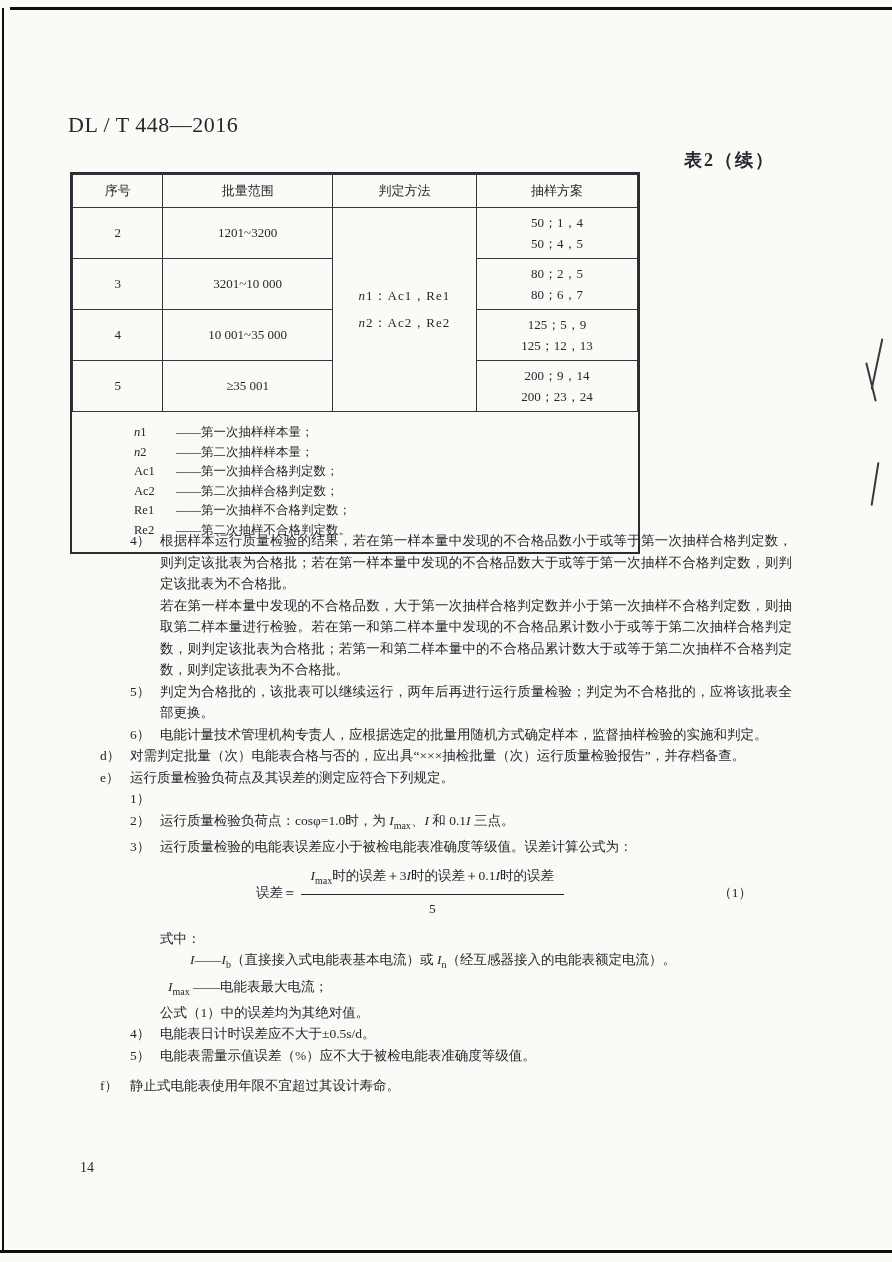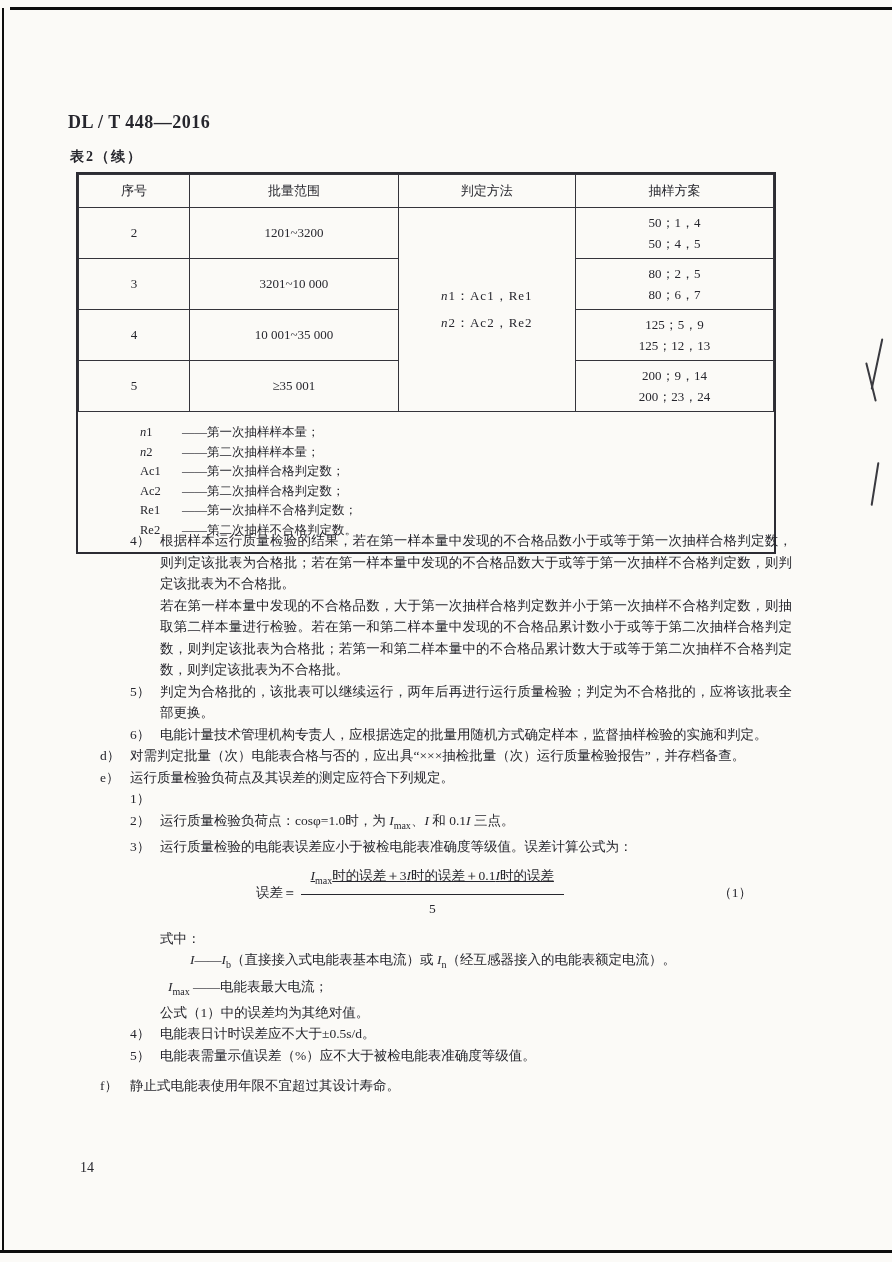--- a/index.html
+++ b/index.html
@@ -13,28 +13,28 @@
   .edge.top{top:7px;left:10px;right:0;height:3px;}
   .edge.bottom{bottom:9px;left:0;right:0;height:3px;}
   .edge.left{left:2px;top:8px;bottom:10px;width:2px;}
   .mark{position:absolute;background:#3a3a40;border-radius:2px;}
   .mark.m1{right:14px;top:338px;width:2px;height:52px;transform:rotate(12deg);}
   .mark.m2{right:20px;top:362px;width:2px;height:40px;transform:rotate(-14deg);}
   .mark.m3{right:16px;top:462px;width:2px;height:44px;transform:rotate(9deg);}
 
   .doc-number{
     position:absolute;top:112px;left:68px;
-    font-size:18px;font-weight:bold;letter-spacing:.5px;
+    font-size:22px;font-weight:normal;letter-spacing:.5px;
   }
   .table-title{
     position:absolute;top:148px;left:70px;width:705px;
-    text-align:left;font-size:14px;font-weight:bold;letter-spacing:2px;
+    text-align:right;font-size:18px;font-weight:bold;letter-spacing:2px;
   }
   .tablebox{
-    position:absolute;top:172px;left:76px;width:700px;
+    position:absolute;top:172px;left:70px;width:570px;
     border:2px solid #2c2c33;box-sizing:border-box;background:transparent;
     font-size:13px;
   }
   table.grid{width:100%;border-collapse:collapse;table-layout:fixed;}
   table.grid th,table.grid td{
     border:1px solid #34343b;text-align:center;vertical-align:middle;
     font-weight:normal;padding:2px 4px;color:#26262d;
   }
   table.grid th{height:28px;}
   table.grid td{height:46px;line-height:20px;}
@@ -206,21 +206,21 @@
       <div class="ptext">运行质量检验负荷点：cosφ=1.0时，为 <i>I</i><sub>max</sub>、<i>I</i> 和 0.1<i>I</i> 三点。</div>
     </div>
     <div class="para l2">
       <span class="plabel">3）</span>
       <div class="ptext">运行质量检验的电能表误差应小于被检电能表准确度等级值。误差计算公式为：</div>
     </div>
 
     <div class="formula-row">
       <span>误差＝</span>
       <span class="frac">
-        <span class="num" style="display:block;text-decoration:underline;"><i>I</i><sub>max</sub>时的误差＋3<i>I</i>时的误差＋0.1<i>I</i>时的误差</span>
+        <span class="num" style="display:block;"><i>I</i><sub>max</sub>时的误差＋3<i>I</i>时的误差＋0.1<i>I</i>时的误差</span>
         <span class="den" style="display:block;">5</span>
       </span>
       <span class="eq-num">（1）</span>
     </div>
 
     <div class="para l3">
       <div class="ptext">式中：</div>
     </div>
     <div class="para l5">
       <div class="ptext"><i>I</i>——<i>I</i><sub>b</sub>（直接接入式电能表基本电流）或 <i>I</i><sub>n</sub>（经互感器接入的电能表额定电流）。</div>

